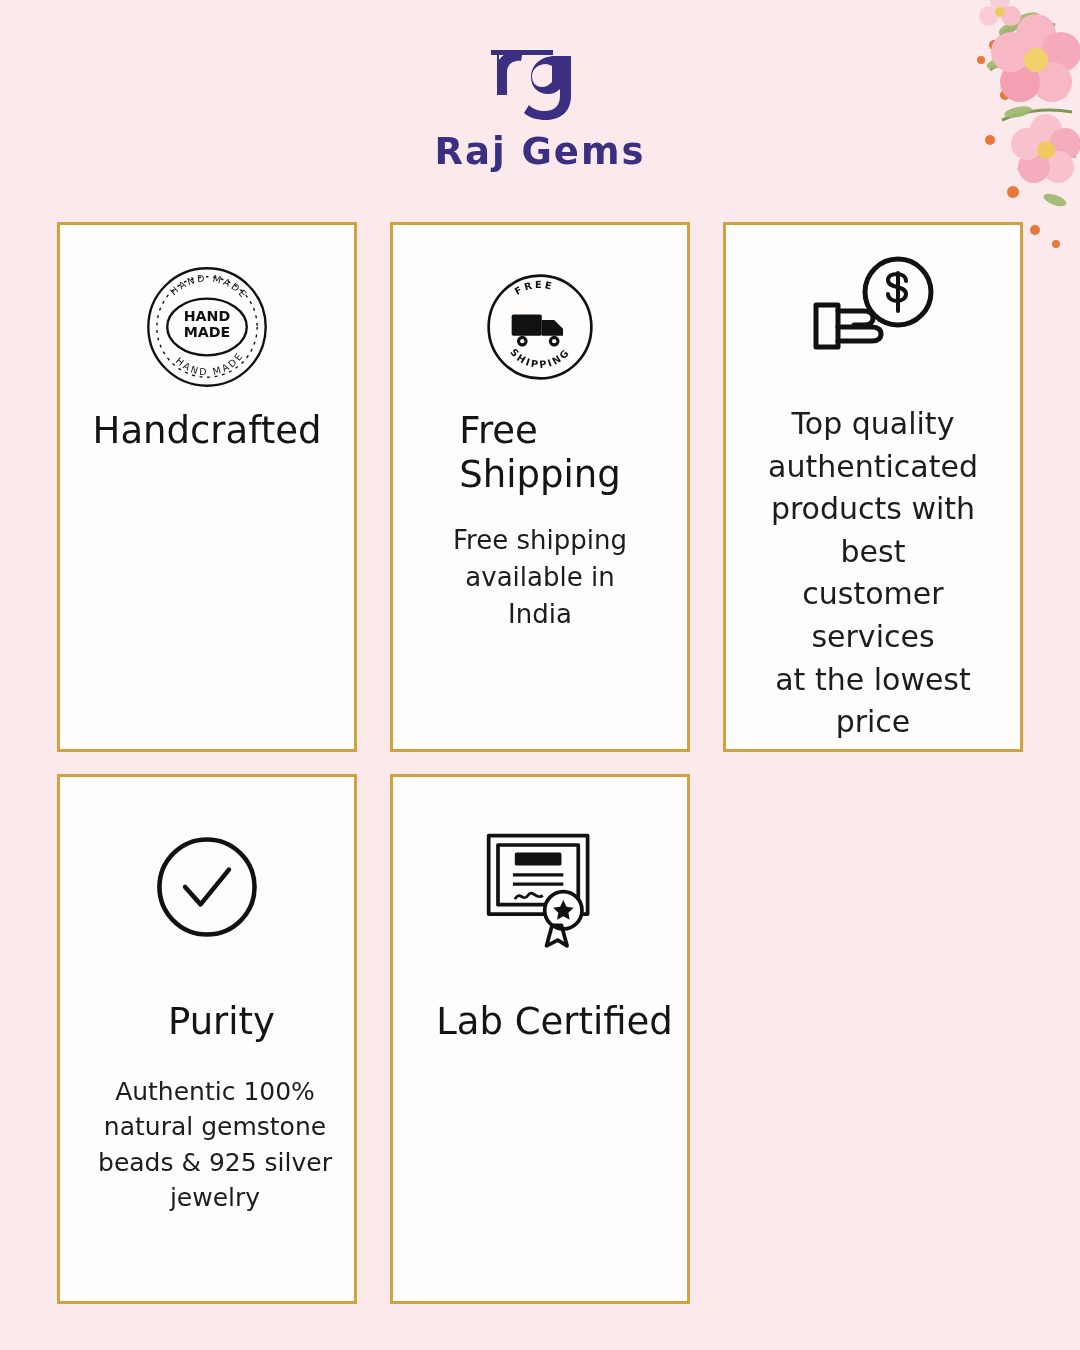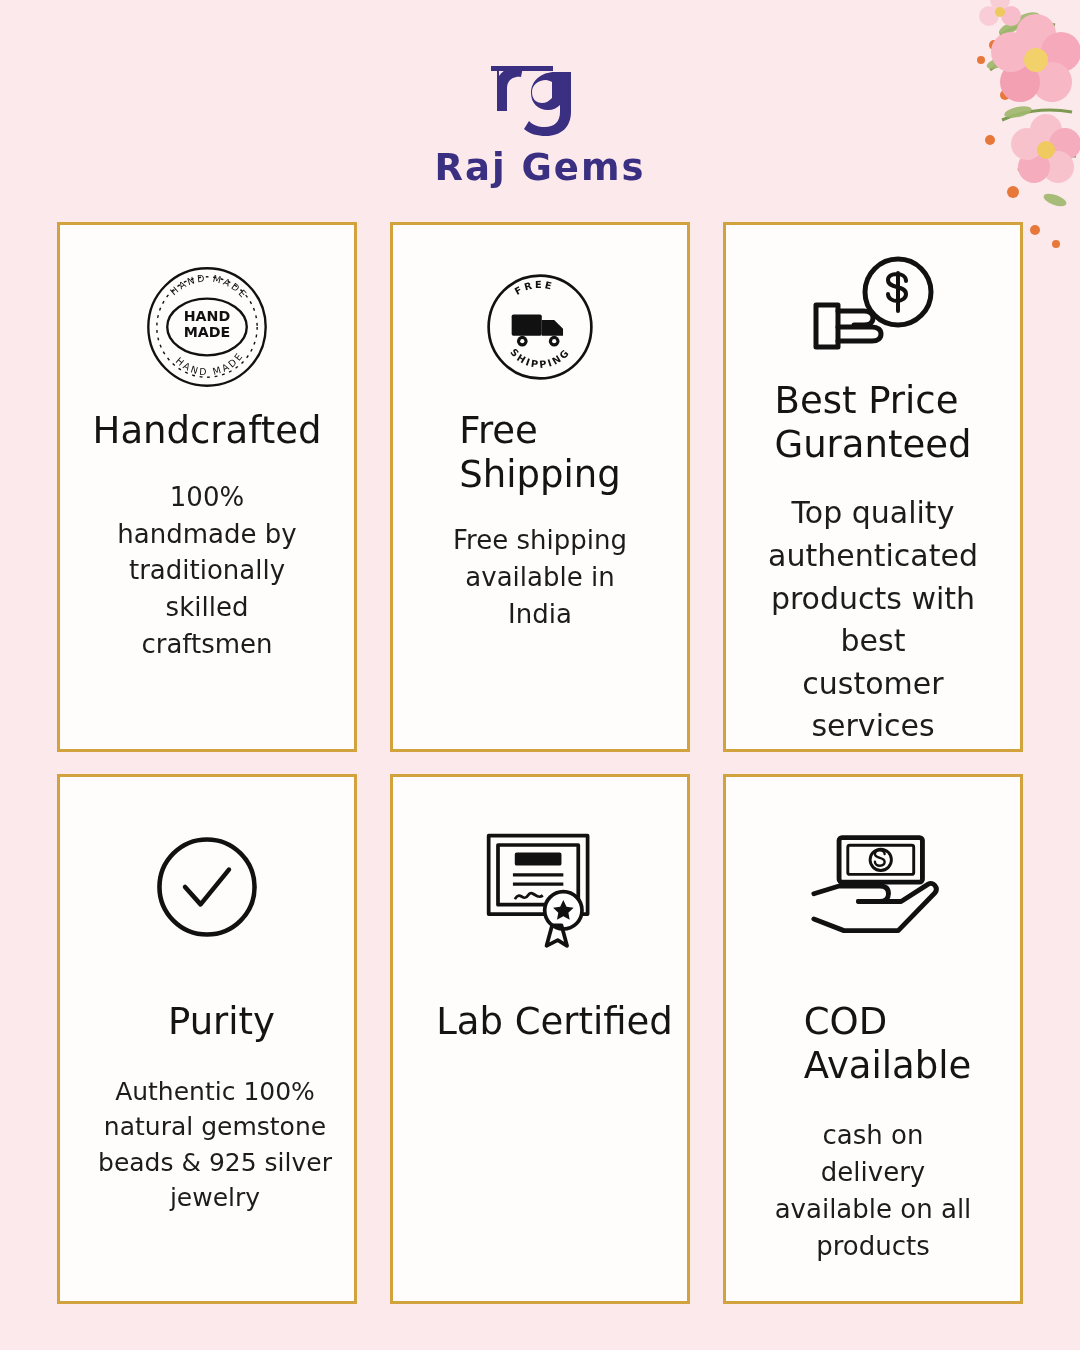--- a/index.html
+++ b/index.html
@@ -21,21 +21,21 @@
     top: 0;
     right: 0;
     width: 230px;
     height: 270px;
     pointer-events: none;
   }
 
   
   .brand {
     position: absolute;
-    top: 60px;
+    top: 44px;
     left: 0;
     right: 0;
     text-align: center;
   }
   .brand-mark {
     display: block;
     margin: 0 auto;
     width: 110px;
     height: 82px;
   }
@@ -183,25 +183,20 @@
         <path id="arcBot" d="M29 80 A46 46 0 0 0 121 80" fill="none"></path>
         <text font-family="DejaVu Sans, sans-serif" font-size="10" letter-spacing="2.4" fill="#111">
           <textPath href="#arcTop" startOffset="24%">HAND MADE</textPath>
         </text>
         <text font-family="DejaVu Sans, sans-serif" font-size="10" letter-spacing="2.4" fill="#111">
           <textPath href="#arcBot" startOffset="24%">HAND MADE</textPath>
         </text>
       </svg>
     </div>
     <div class="card-title" style="white-space: pre-line;">Handcrafted</div>
-    <div class="card-desc" style="white-space: pre-line;">100%
-handmade by
-traditionally
-skilled
-craftsmen</div>
   </div>
 
   <div class="card c-ship">
     <div class="card-icon">
       <svg viewBox="0 0 140 140" width="124" height="124" aria-hidden="true">
         <circle cx="70" cy="70" r="58" fill="none" stroke="#111" stroke-width="3"></circle>
         <path id="fsTop" d="M26 70 A44 44 0 0 1 114 70" fill="none"></path>
         <path id="fsBot" d="M28 74 A42 42 0 0 0 112 74" fill="none"></path>
         <text font-family="DejaVu Sans, sans-serif" font-size="11" font-weight="bold" letter-spacing="3" fill="#111">
           <textPath href="#fsTop" startOffset="30%">FREE</textPath>
@@ -233,22 +228,20 @@
       <svg viewBox="0 0 150 130" width="150" height="130" aria-hidden="true">
         <g fill="none" stroke="#111" stroke-width="5" stroke-linejoin="round" stroke-linecap="round">
           <circle cx="100" cy="45" r="33"></circle>
           <path d="M100 26 v38 M108 34 c0-5-5-7-9-7 -5 0-9 2-9 6 0 9 18 5 18 14 0 4-4 7-9 7 -5 0-9-3-9-7" stroke-width="4"></path>
           <path d="M18 58 h22 v42 H18 z"></path>
           <path d="M40 64 h26 c6 0 9 3 9 7 0 4-3 7-9 7 h-10"></path>
           <path d="M40 80 h34 c6 0 9 3 9 7 0 4-3 7-9 7 h-34"></path>
         </g>
       </svg>
     </div>
-    <div class="card-title" style="white-space: pre-line;">Best Price
-Guranteed</div>
     <div class="card-desc" style="white-space: pre-line;">Top quality
 authenticated
 products with best
 customer services
 at the lowest price
 guaranteed</div>
   </div>
 
   <div class="card row2 c-purity">
     <div class="card-icon">
@@ -277,34 +270,14 @@
         <g>
           <circle cx="100" cy="100" r="20" fill="#fff" stroke="#111" stroke-width="4"></circle>
           <path d="M100 89 l3.4 7.1 7.6 1 -5.6 5.4 1.4 7.6 -6.8-3.7 -6.8 3.7 1.4-7.6 -5.6-5.4 7.6-1 z" fill="#111"></path>
           <path d="M88 116 l-6 22 12-6 10 6 -6-22 z" fill="none" stroke="#111" stroke-width="4" stroke-linejoin="round"></path>
         </g>
       </svg>
     </div>
     <div class="card-title" style="white-space: pre-line;">Lab Certified</div>
   </div>
 
-  <div class="card row2 c-cod">
-    <div class="card-icon">
-      <svg viewBox="0 0 150 130" width="146" height="126" aria-hidden="true">
-        <g fill="none" stroke="#111" stroke-width="5" stroke-linejoin="round" stroke-linecap="round">
-          <rect x="40" y="14" width="86" height="46" rx="3"></rect>
-          <rect x="49" y="22" width="68" height="30" rx="2" stroke-width="3"></rect>
-          <circle cx="83" cy="37" r="11" stroke-width="3"></circle>
-          <path d="M87 31 c0-3-3-4-5-4 -3 0-5 2-5 4 0 5 10 3 10 8 0 3-2 4-5 4 -3 0-5-2-5-4" stroke-width="2.5"></path>
-          <path d="M14 72 l26-8 h42 c6 0 9 3 9 8 0 4-3 8-9 8 h-22"></path>
-          <path d="M60 80 h44 l28-18 c5-3 11 4 7 9 l-38 39 -56 0 -31-12"></path>
-        </g>
-      </svg>
-    </div>
-    <div class="card-title" style="white-space: pre-line;">COD
-Available</div>
-    <div class="card-desc" style="white-space: pre-line;">cash on
-delivery
-available on all
-products</div>
-  </div>
 
 </div>
 
 </body></html>

